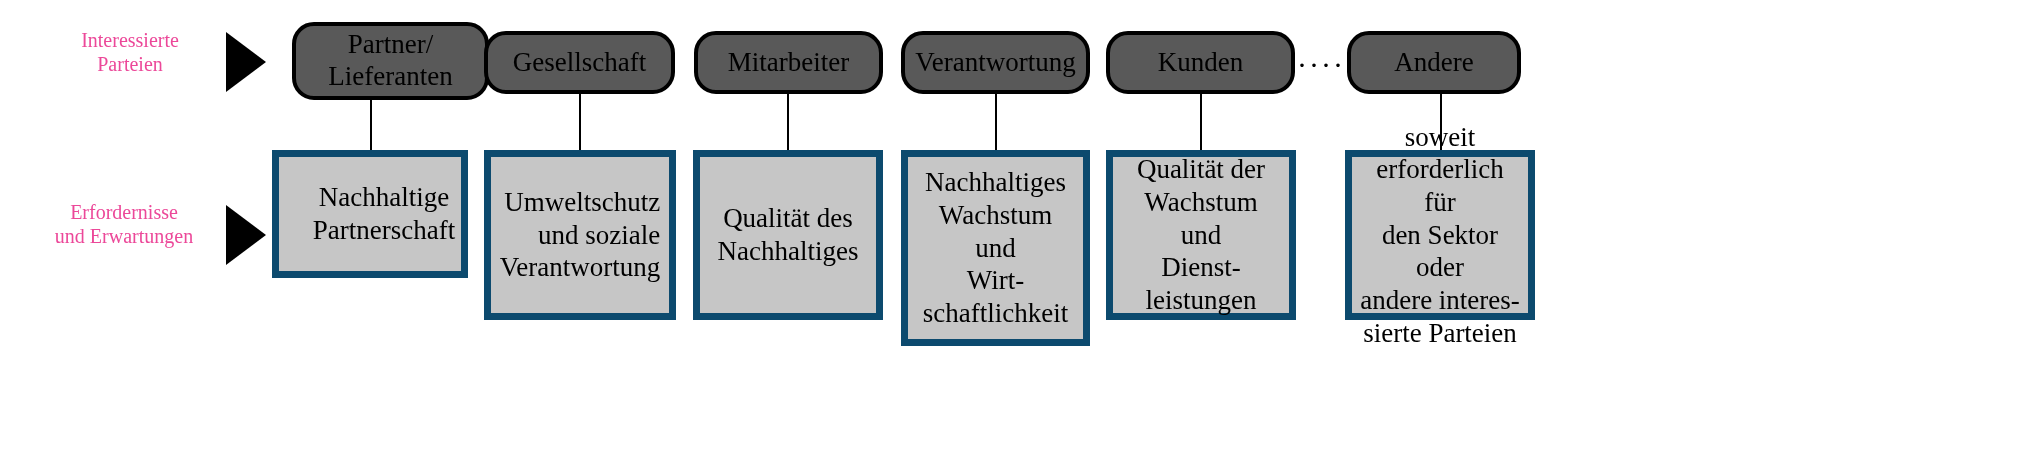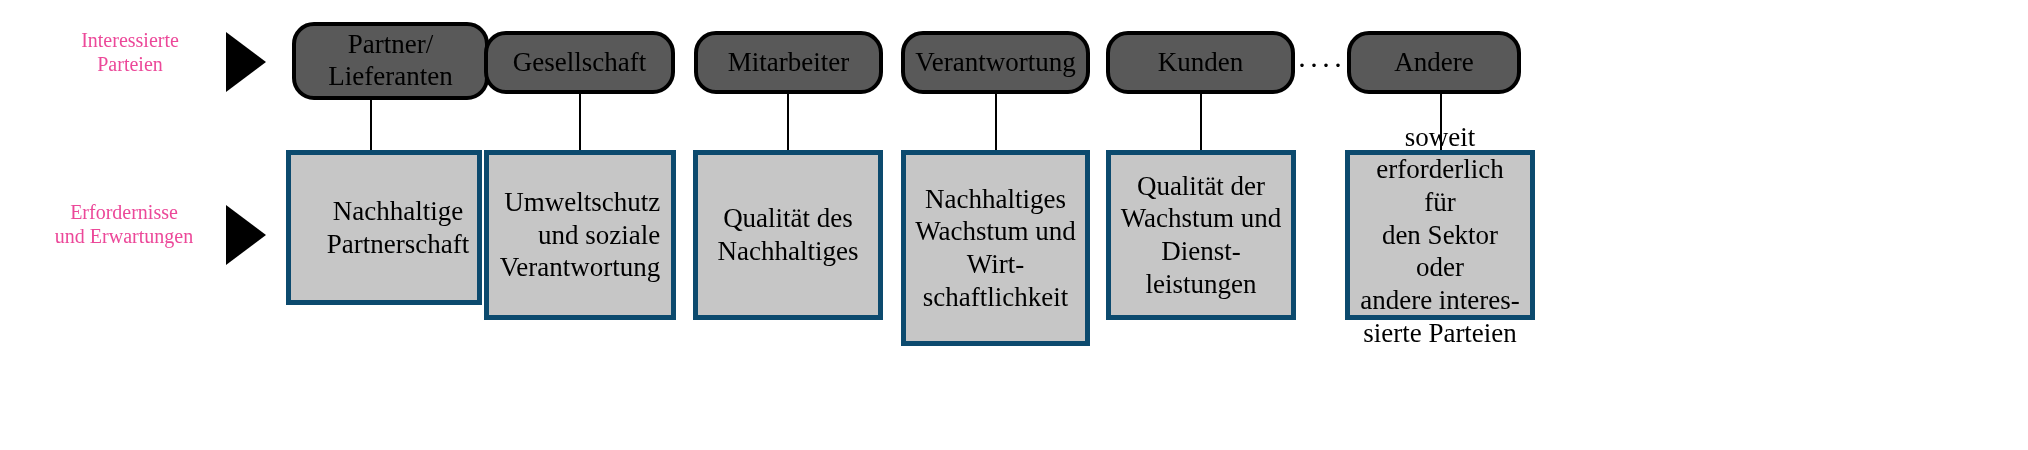--- a/index.html
+++ b/index.html
@@ -66,21 +66,21 @@
     line-height: 1.18;
     padding: 2px 6px;
     white-space: pre-line;
   }
 
   
   .need-box {
     position: absolute;
     box-sizing: border-box;
     background: #c6c6c6;
-    border: 5px solid #0c4a6e;
+    border: 7px solid #0c4a6e;
     border-radius: 0;
     display: flex;
     align-items: center;
     justify-content: center;
     text-align: center;
     color: #000000;
     font-size: 27px;
     line-height: 1.21;
     padding: 4px 8px;
     white-space: pre-line;
@@ -111,21 +111,21 @@
 
   <div class="row-label" id="label-bottom">Erfordernisse
 und Erwartungen</div>
 
   <div class="arrow" id="arrow-top"></div>
   <div class="arrow" id="arrow-bottom"></div>
 
   <div class="party-box" style="left:273px; top:22px; width:197px; height:78px;margin-left:19px;">Partner/
 Lieferanten</div>
   <div class="stem" style="left:370px; top:100px; height:52px;"></div>
-  <div class="need-box" style="left:286px; top:150px; width:196px; height:155px;padding-left:36px;">Nachhaltige
+  <div class="need-box" style="left:272px; top:150px; width:196px; height:128px;padding-left:36px;">Nachhaltige
 Partnerschaft</div>
 
   <div class="party-box" style="left:484px; top:31px; width:191px; height:63px;">Gesellschaft</div>
   <div class="stem" style="left:579px; top:94px; height:58px;"></div>
   <div class="need-box" style="left:484px; top:150px; width:192px; height:170px;text-align:right;">Umweltschutz
 und soziale
 Verantwortung</div>
 
   <div class="party-box" style="left:694px; top:31px; width:189px; height:63px;">Mitarbeiter</div>
   <div class="stem" style="left:787px; top:94px; height:58px;"></div>

